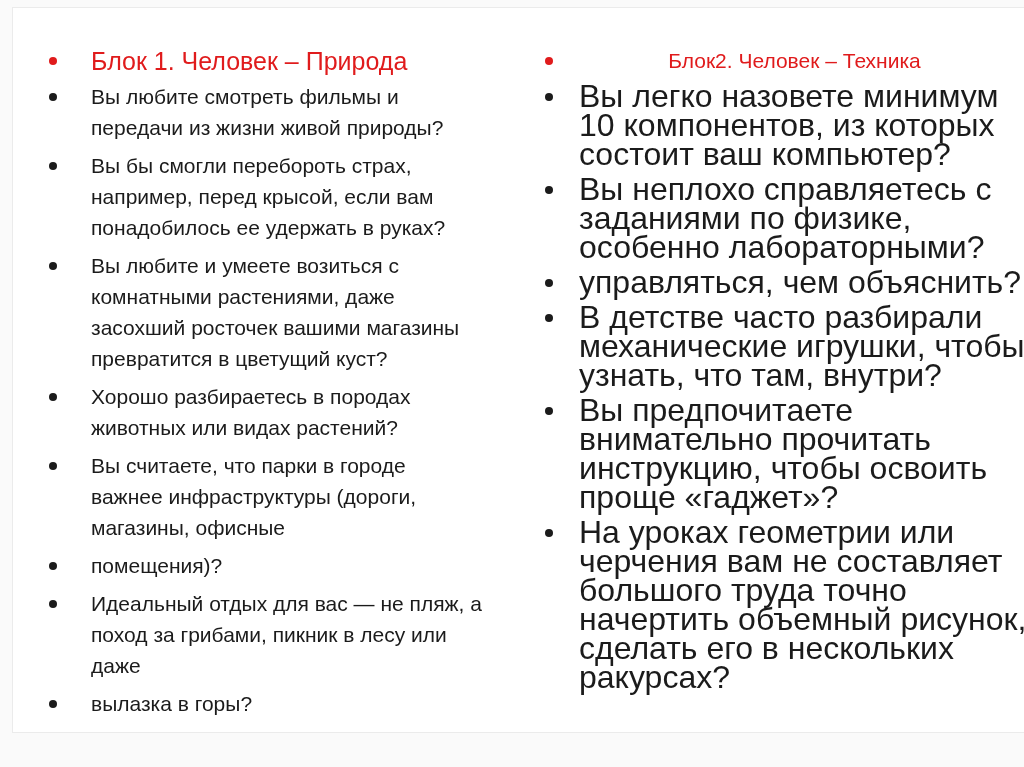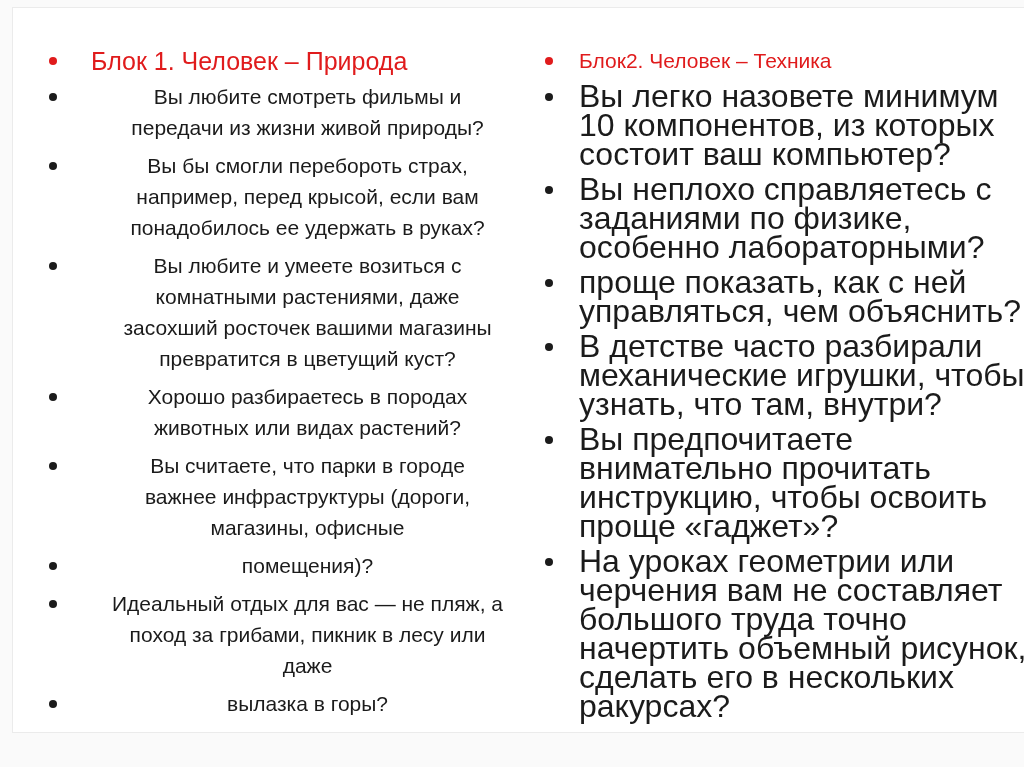--- a/index.html
+++ b/index.html
@@ -34,32 +34,32 @@
   }
   .col-right .heading-row { padding-left: 37px; margin-bottom: 8px; }
 
   .heading-text {
     margin: 0;
     font-weight: 400;
     color: var(--red, #e01b1c);
     white-space: nowrap;
   }
   .col-left  .heading-text { font-size: 25px; line-height: 30px; }
-  .col-right .heading-text { font-size: 21px; line-height: 26px; }
+  .col-right .heading-text { font-size: 21px; line-height: 26px; text-align: center; }
 
   ul.qlist {
     list-style: none;
     margin: 0;
     padding: 0;
   }
   .item {
     position: relative;
     padding-left: 45px;
   }
-  .col-left  .item { margin-bottom: 7px; text-align: center; }
+  .col-left  .item { margin-bottom: 7px; }
   .col-right .item { padding-left: 37px; margin-bottom: 6px; }
 
   .line {
     color: var(--text, #1b1b1b);
     white-space: nowrap;
   }
   .col-left  .line { font-size: 21px; line-height: 31px; }
   .col-right .line { font-size: 32px; line-height: 29px; }
 
   .dot {
@@ -146,21 +146,20 @@
         <div class="line">состоит ваш компьютер?</div>
       </li>
       <li class="item">
         <span class="dot"></span>
         <div class="line">Вы неплохо справляетесь с</div>
         <div class="line">заданиями по физике,</div>
         <div class="line">особенно лабораторными?</div>
       </li>
       <li class="item">
         <span class="dot"></span>
-        <div class="line">проще показать, как с ней</div>
         <div class="line">управляться, чем объяснить?</div>
       </li>
       <li class="item">
         <span class="dot"></span>
         <div class="line">В детстве часто разбирали</div>
         <div class="line">механические игрушки, чтобы</div>
         <div class="line">узнать, что там, внутри?</div>
       </li>
       <li class="item">
         <span class="dot"></span>

